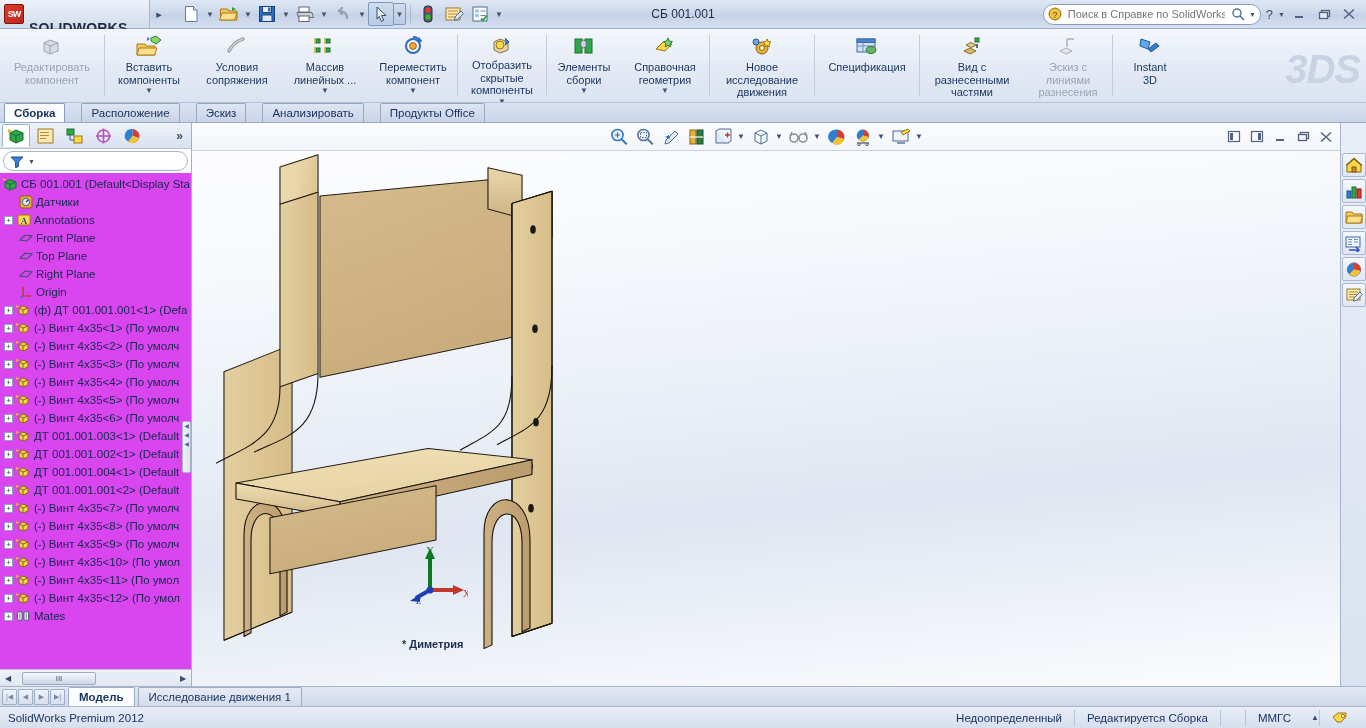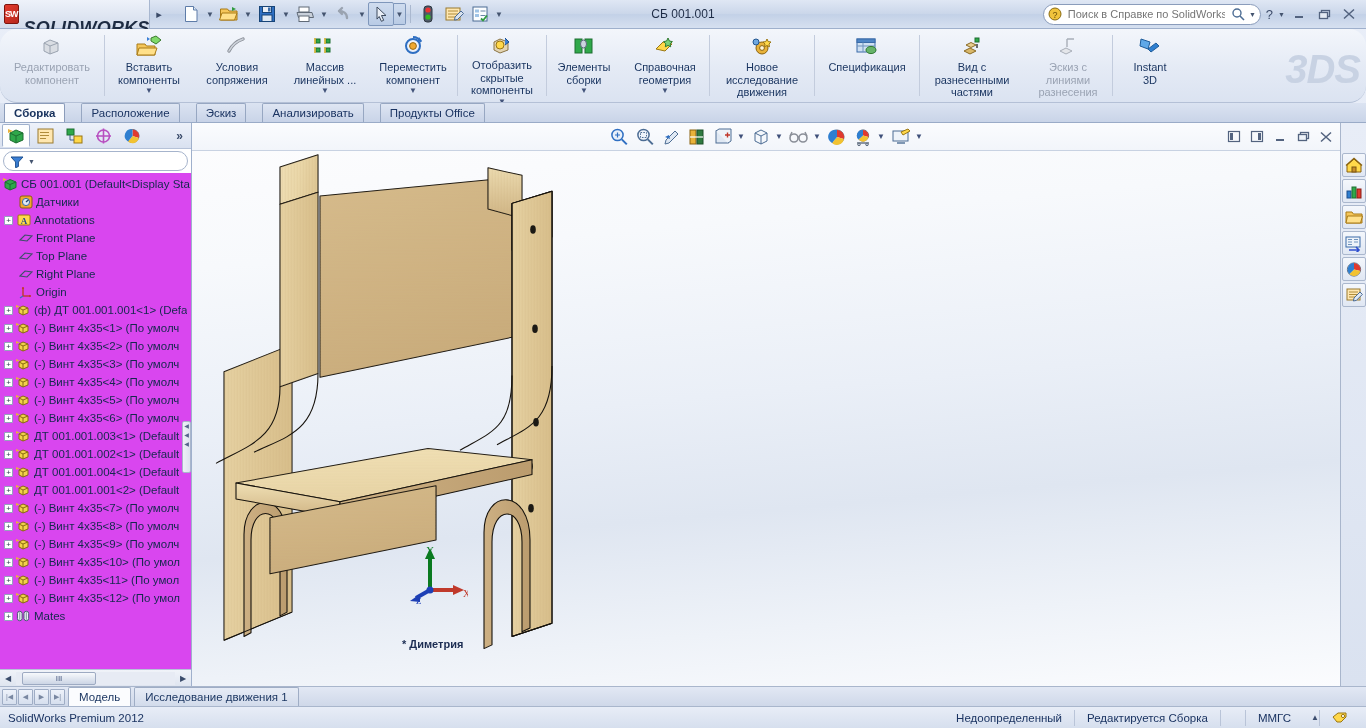--- a/index.html
+++ b/index.html
@@ -37,22 +37,22 @@
   .sw-cube {
     width: 20px; height: 20px; position: relative;
     background: linear-gradient(135deg,#e23b2e 0%, #b8271c 100%);
     border: 1px solid #7d140d; border-radius: 2px;
     color: #fff; font-size: 9px; font-weight: bold;
     display: flex; align-items: center; justify-content: center;
     letter-spacing: -1px;
   }
   .sw-word {
     font-family: "Liberation Sans", sans-serif;
-    font-weight: bold; font-style: italic;
-    font-size: 18px; color: #1d2b42; letter-spacing: .2px; margin-top: 28px;
+    font-weight: bold; 
+    font-size: 14px; color: #1d2b42; letter-spacing: .2px; margin-top: 28px;
   }
   .tb-arrow {
     width: 18px; text-align: center; color: #3a4a67; font-size: 11px;
   }
   .qat {
     display: flex; align-items: center; gap: 0px; padding-left: 10px;
   }
   .qbtn {
     width: 26px; height: 24px; display:flex; align-items:center; justify-content:center;
     position: relative;
@@ -79,21 +79,21 @@
   .help-q { font-size: 13px; color: #3d4d6b; padding: 0 2px; }
   .wbtn { width: 22px; height: 20px; display:flex; align-items:center; justify-content:center;
           color:#3d4d6b; font-size: 12px; }
 
   
   .ribbon {
     height: 74px; flex: 0 0 74px;
     display: flex; align-items: stretch;
     background: linear-gradient(180deg,#f3f6fb 0%, #e4eaf5 55%, #dbe3f1 100%);
     border-bottom: 1px solid #b4c0d6;
-    position: relative; overflow: hidden; border-radius: 17px;
+    position: relative; overflow: hidden;
   }
   .rsep { width: 1px; background: #c3ccdd; margin: 6px 0; }
   .ritem {
     width: 88px; display: flex; flex-direction: column; align-items: center;
     justify-content: flex-start; padding-top: 5px; cursor: default;
   }
   .ritem.wide { width: 104px; }
   .ritem.narrow { width: 74px; }
   .ritem .ico { height: 26px; display:flex; align-items:center; justify-content:center; }
   .ritem .lbl {
@@ -254,21 +254,21 @@
     width: 15px; height: 16px; display:flex; align-items:center; justify-content:center;
     background: linear-gradient(180deg,#eef2fa,#d6dfee);
     border: 1px solid #9fadC5; font-size: 7px; color: #7a88a2; border-radius: 1px;
   }
   .btab {
     padding: 0 10px; display: flex; align-items: center; font-size: 11.5px;
     background: linear-gradient(180deg,#e7ecf6,#d2dbeb);
     border: 1px solid #9fadc5; border-bottom: none; margin-left: 3px;
     border-radius: 2px 2px 0 0; color: #18335f;
   }
-  .btab.active { background: #fbfcfe; font-weight: normal; }
+  .btab.active { background: #fbfcfe; font-weight: bold; }
   .statusbar {
     height: 22px; flex: 0 0 22px; display: flex; align-items: center;
     background: linear-gradient(180deg,#e8edf7 0%, #d6dfee 100%);
     border-top: 1px solid #a9b6cc;
     font-size: 11.5px; color: #1b3462; padding: 0 6px;
   }
   .sb-left { padding-left: 2px; }
   .sb-right { margin-left: auto; display: flex; align-items: center; }
   .sb-cell { padding: 0 12px; border-left: 1px solid #b9c4d8; height: 16px;
              display: flex; align-items: center; }

